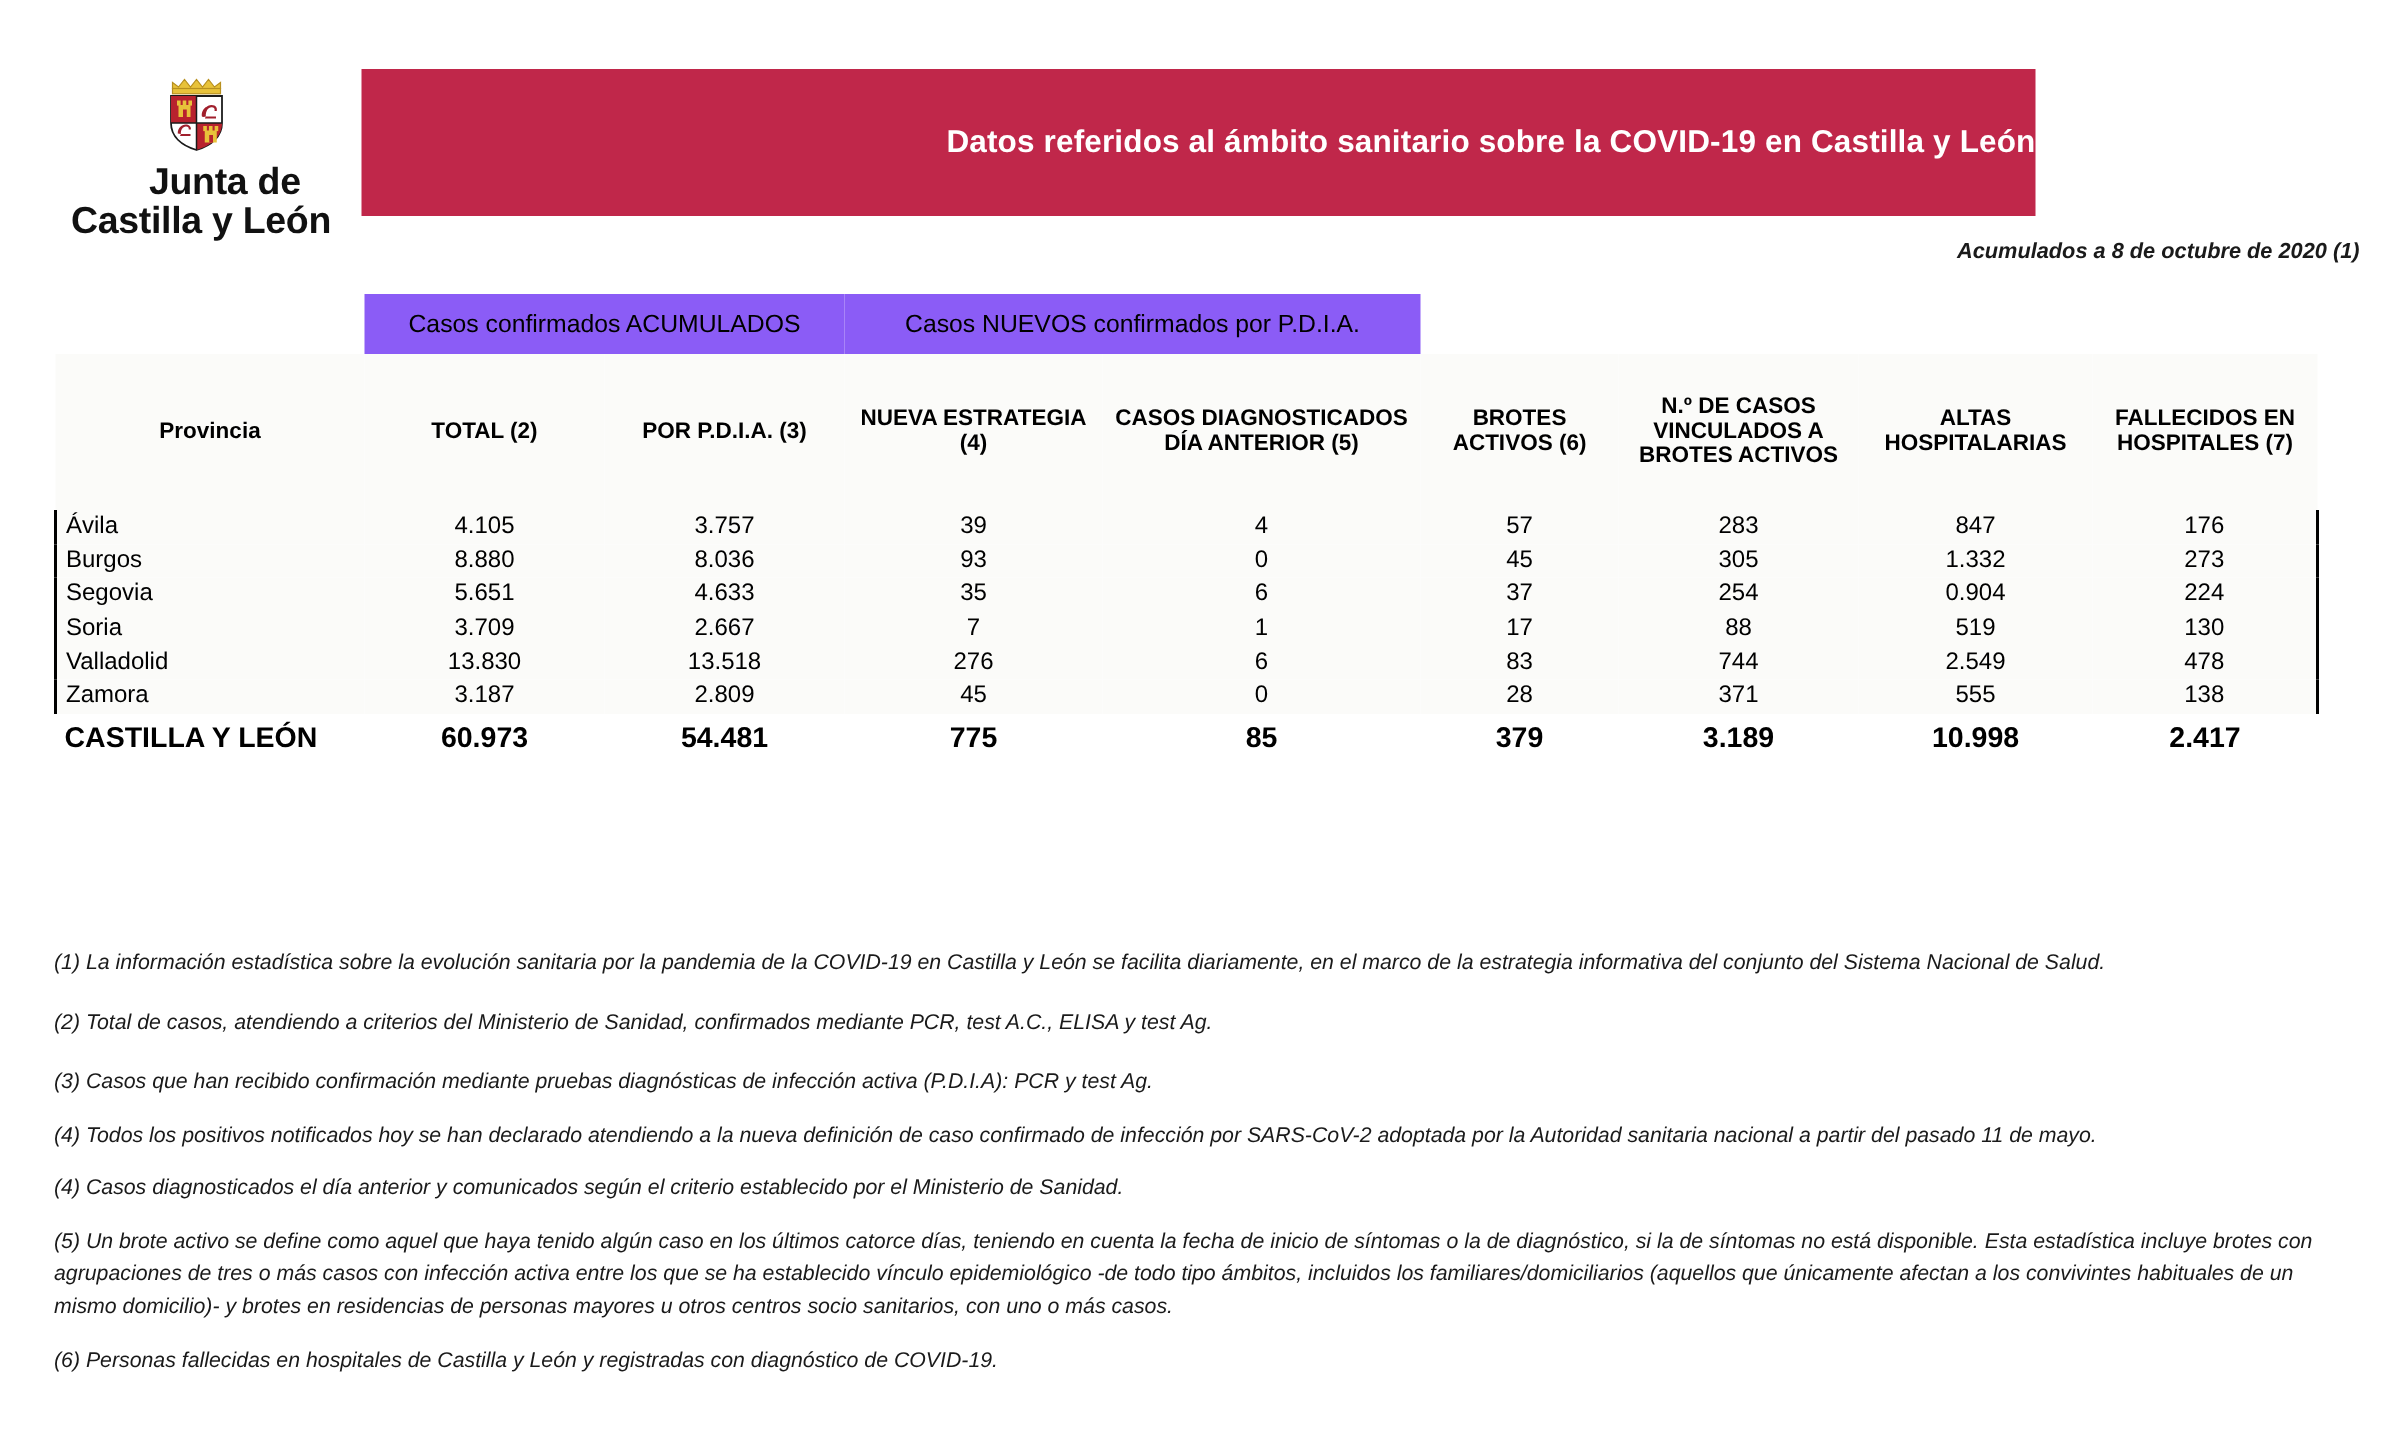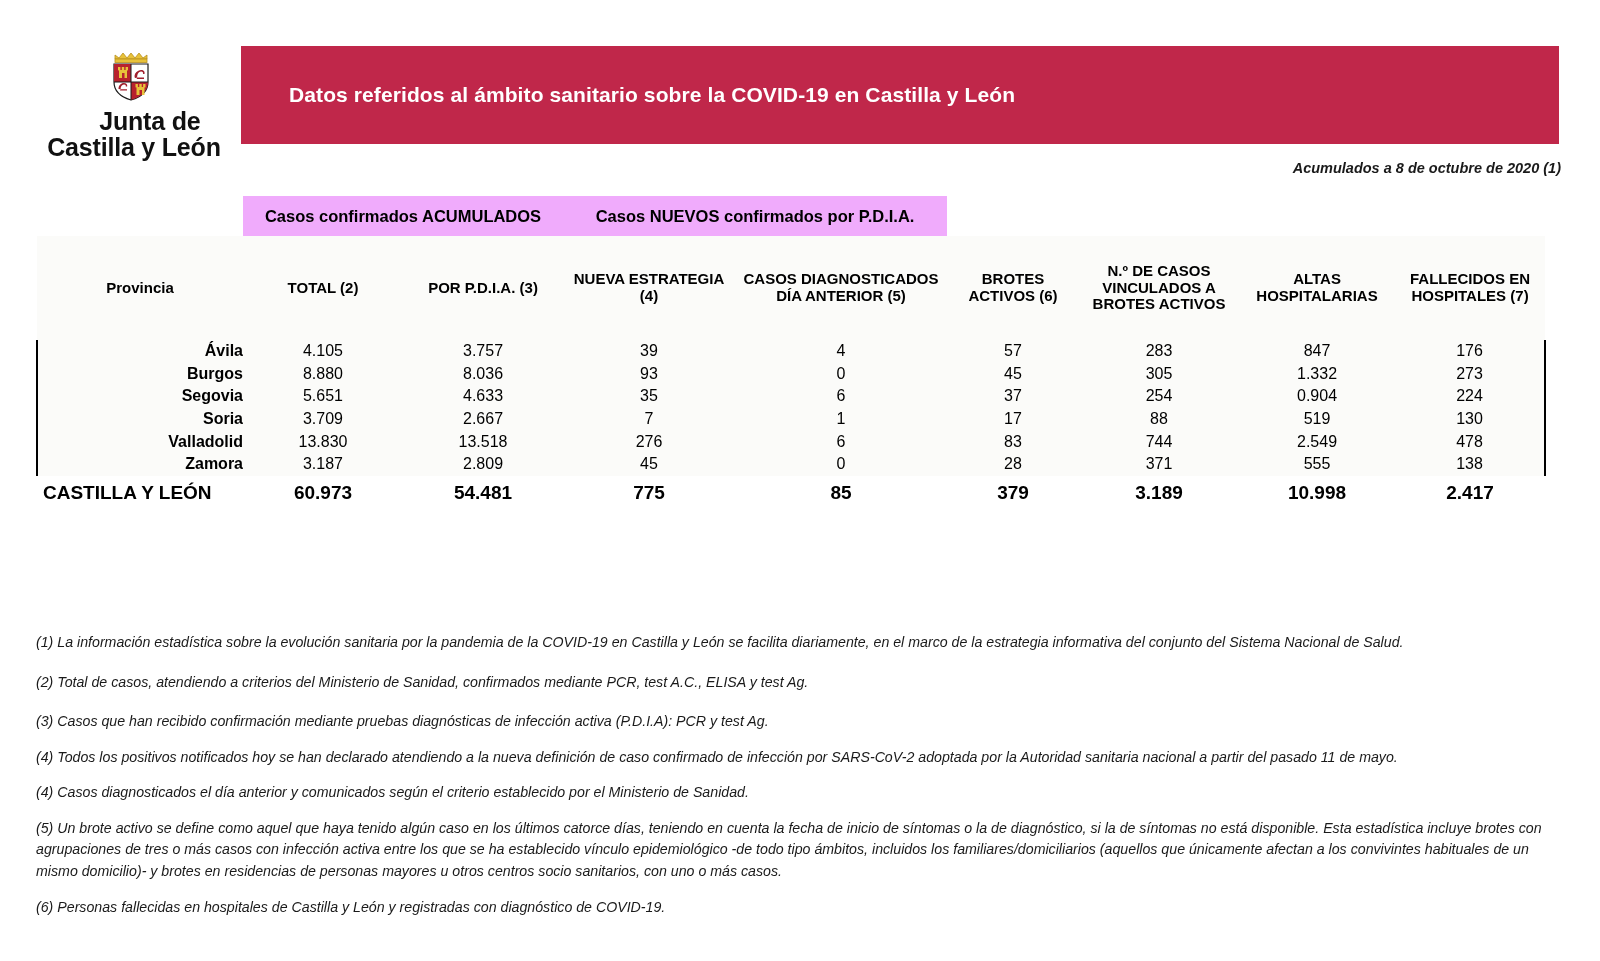--- a/index.html
+++ b/index.html
@@ -24,66 +24,66 @@
   .logo-text {
     margin-top: 2px;
     font-weight: bold; font-size: 25px; line-height: 1.05;
     color: #111; letter-spacing: -0.2px; text-align: left; white-space: nowrap;
   }
   .logo-text .l1 { display: block; margin-left: 52px; }
   .logo-text .l2 { display: block; }
 
   .banner {
     position: absolute; left: 241px; top: 46px;
-    width: 1318px; height: 98px;
+    width: 1116px; height: 98px;
     background: #c0274a;
-    display: flex; align-items: center; justify-content: flex-start; padding-left: 48px;
+    display: flex; align-items: center; justify-content: flex-end; padding-left: 48px;
   }
   .banner-title {
     color: #ffffff; font-weight: bold; font-size: 21px;
     letter-spacing: 0.1px; text-align: center;
   }
 
   .accum-line {
-    position: absolute; right: 39px; top: 160px;
+    position: absolute; right: 27px; top: 160px;
     font-style: italic; font-weight: bold; font-size: 14.5px;
     color: #1a1a1a;
   }
 
   
   .table-wrap { position: absolute; left: 36px; top: 196px; width: 1508px; }
   table.data { border-collapse: collapse; width: 1508px; table-layout: fixed; }
   table.data td, table.data th { padding: 0; border: 0; }
 
   .gh {                      
-    font-weight: bold; font-size: 16.5px; text-align: center;
+    font-weight: normal; font-size: 16.5px; text-align: center;
     height: 40px; vertical-align: middle;
     border-top: 2.5px solid #000; border-left: 2.5px solid #000;
     border-right: 2.5px solid #000;
-    background: #f0abfc;
+    background: #8b5cf6;
   }
   .gh-empty { border: 0; background: transparent; }
 
   .ch {                      
     font-weight: bold; font-size: 15px; text-align: center;
     height: 104px; vertical-align: middle; line-height: 1.12;
     border: 2.5px solid #000;
     background: #fbfbf9;
   }
   .ch.thin-l { border-left-width: 1.6px; }
   .ch.thin-r { border-right-width: 1.6px; }
 
   .rowcell {
     height: 22.6px; font-size: 16px; text-align: center;
     border-left: 1.6px solid #000; border-right: 1.6px solid #000;
     border-bottom: 1.6px solid #000;
     background: #fbfbf9; vertical-align: middle;
   }
   .rowcell.prov {
-    text-align: right; padding-left: 6px; font-weight: bold;
+    text-align: left; padding-left: 6px; font-weight: normal;
     border-left: 2.5px solid #000;
   }
   .rowcell.last { border-right: 2.5px solid #000; }
 
   .totcell {
     height: 34px; font-size: 19px; font-weight: bold; text-align: center;
     border-top: 2.5px solid #000; border-bottom: 2.5px solid #000;
     background: #ffffff; vertical-align: middle;
   }
   .totcell.prov { text-align: left; padding-left: 6px; }

